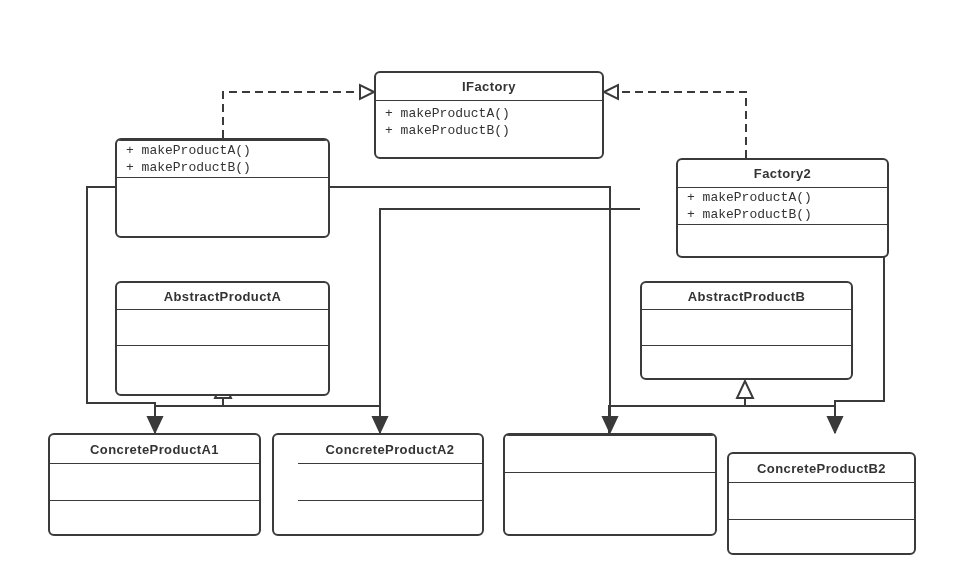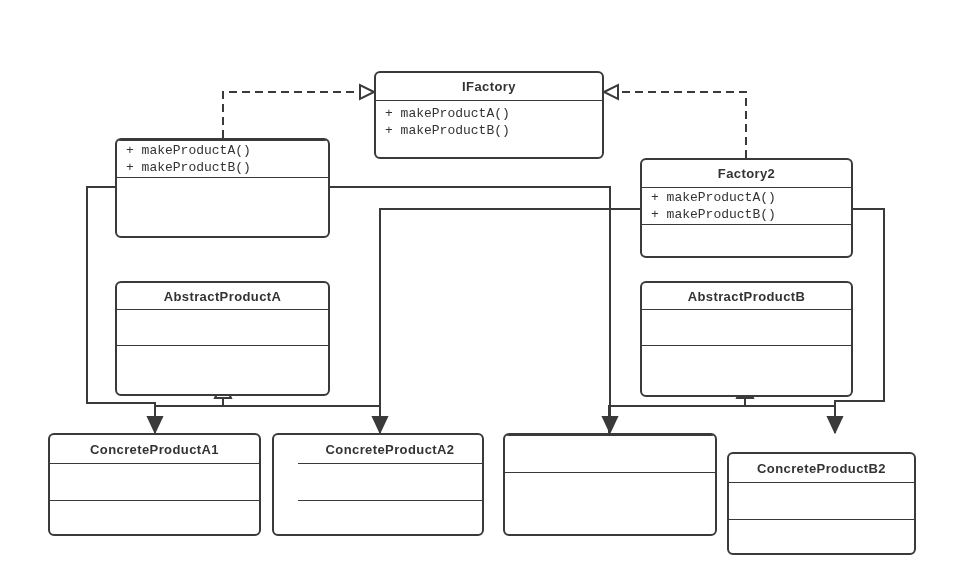--- a/index.html
+++ b/index.html
@@ -103,36 +103,36 @@
   </div>
 
   <div class="uml-class" style="left:115px; top:138px; width:215px; height:100px;">
     <div class="uml-sec uml-methods" style="height:37px; padding-top:1px;">
       <div class="uml-line">+ makeProductA()</div>
       <div class="uml-line">+ makeProductB()</div>
     </div>
     <div class="uml-sec grow"></div>
   </div>
 
-  <div class="uml-class" style="left:640px; top:158px; width:213px; height:100px;">
+  <div class="uml-class" style="left:676px; top:158px; width:213px; height:100px;">
     <div class="uml-head" style="height:27px">Factory2</div>
     <div class="uml-sec uml-methods" style="height:37px; padding-top:1px;">
       <div class="uml-line">+ makeProductA()</div>
       <div class="uml-line">+ makeProductB()</div>
     </div>
     <div class="uml-sec grow"></div>
   </div>
 
   <div class="uml-class" style="left:115px; top:281px; width:215px; height:115px;">
     <div class="uml-head" style="height:26px">AbstractProductA</div>
     <div class="uml-sec" style="height:36px"></div>
     <div class="uml-sec grow"></div>
   </div>
 
-  <div class="uml-class" style="left:640px; top:281px; width:213px; height:116px;">
+  <div class="uml-class" style="left:640px; top:281px; width:213px; height:99px;">
     <div class="uml-head" style="height:26px">AbstractProductB</div>
     <div class="uml-sec" style="height:36px"></div>
     <div class="uml-sec grow"></div>
   </div>
 
   <div class="uml-class" style="left:48px; top:433px; width:213px; height:103px;">
     <div class="uml-head" style="height:28px">ConcreteProductA1</div>
     <div class="uml-sec" style="height:37px"></div>
     <div class="uml-sec grow"></div>
   </div>

